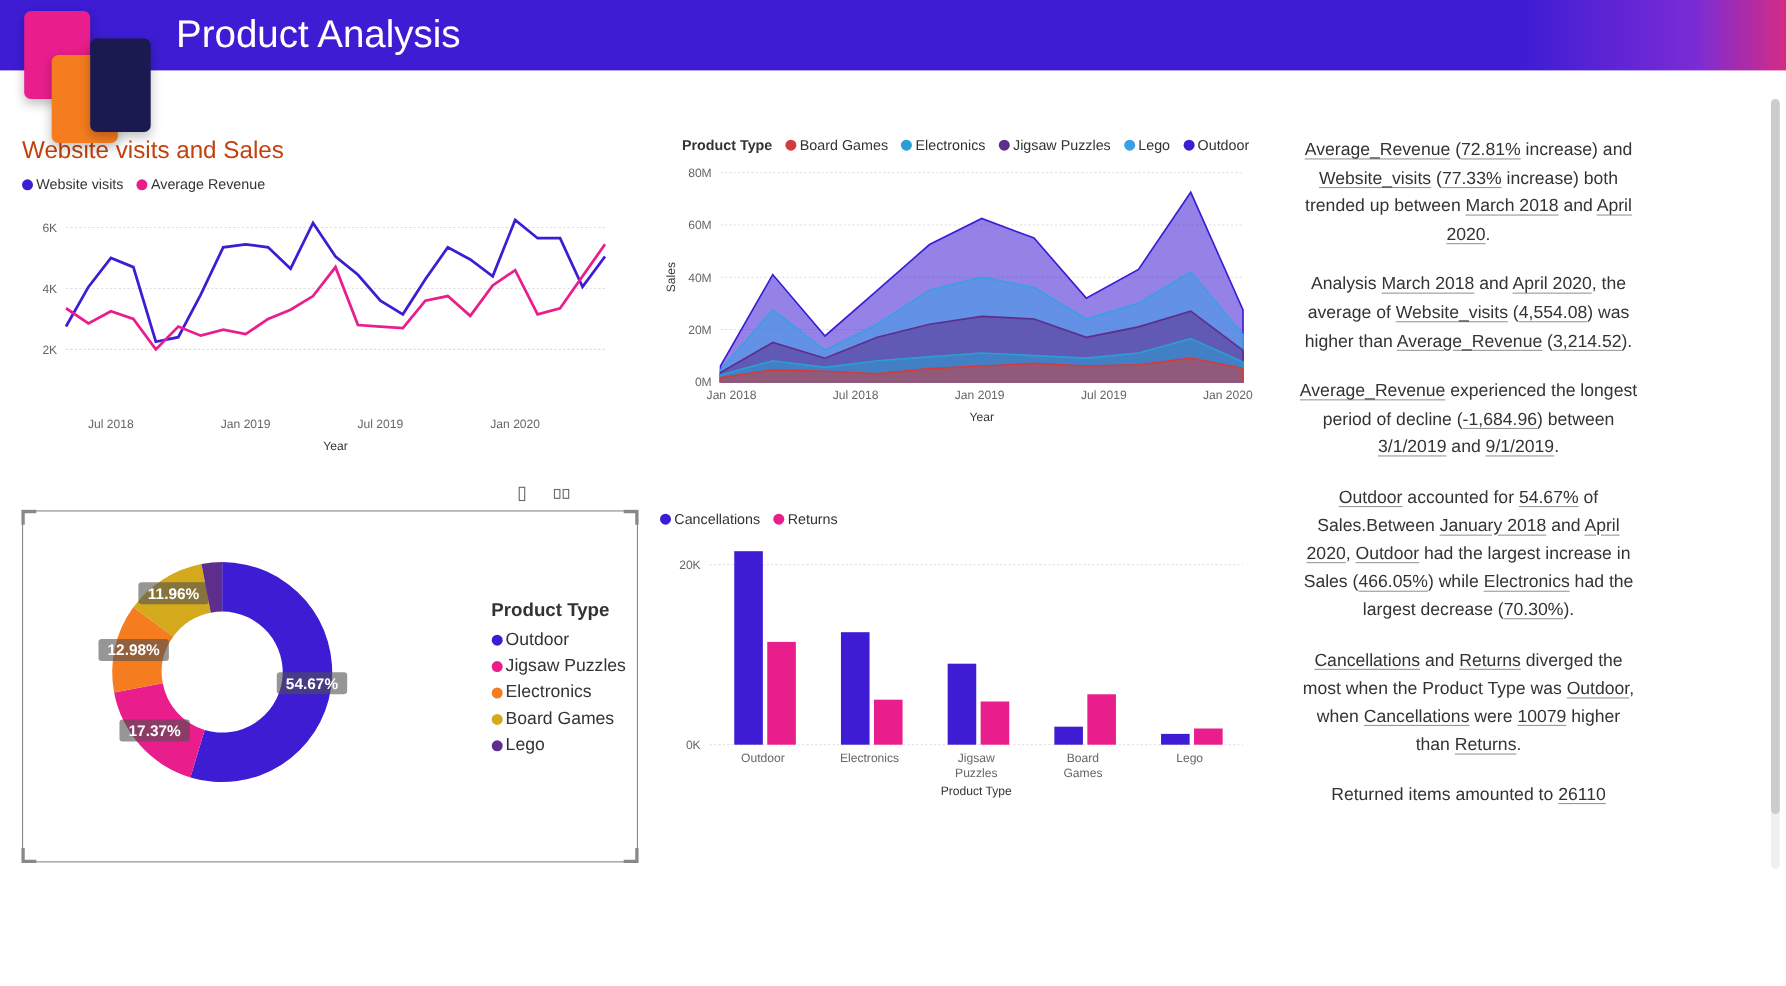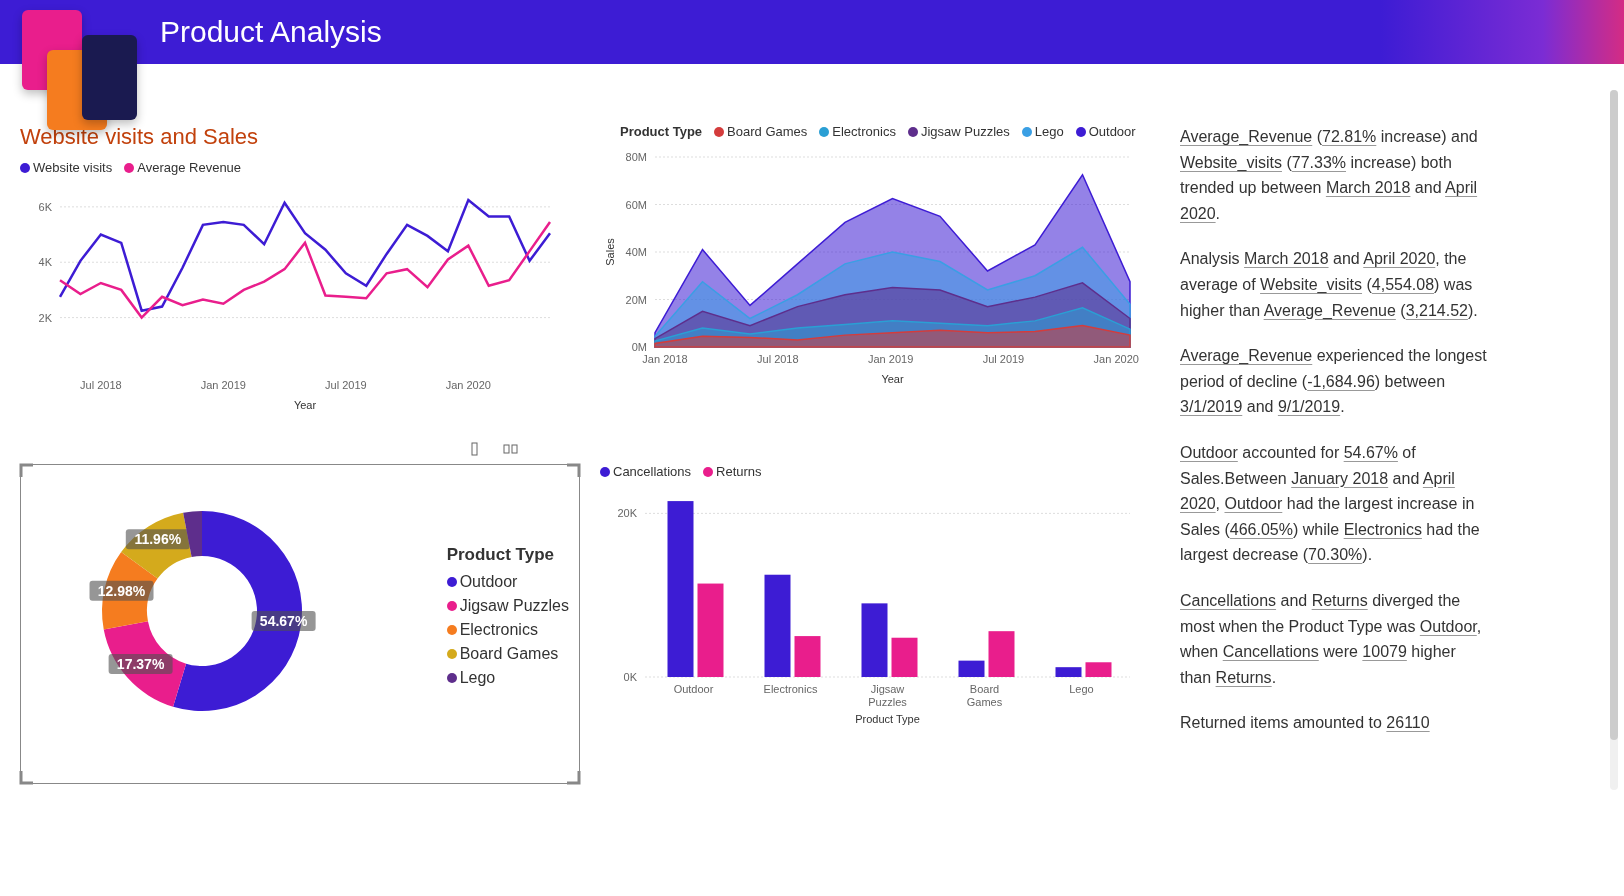--- a/index.html
+++ b/index.html
@@ -1,18 +1,18 @@
 <!DOCTYPE html>
 <html><head>
 <meta charset="utf-8">
 <style>
 * { box-sizing: border-box; margin: 0; padding: 0; }
 body { font-family: 'Segoe UI', Arial, sans-serif; background: #fff; color: #333; width: 1624px; height: 896px; overflow: hidden; position: relative; }
 .header-bar { height: 64px; background: linear-gradient(90deg, #3d1cd4 0%, #3d1cd4 85%, #7b2cd4 95%, #d42c84 100%); display: flex; align-items: center; padding-left: 160px; }
-.header-bar h1 { color: #fff; font-size: 30px; font-weight: 400; }
+.header-bar h1 { color: #fff; font-size: 35px; font-weight: 400; }
 .logo-stack { position: absolute; top: 10px; left: 22px; }
 .logo-block { position: absolute; width: 60px; height: 80px; border-radius: 6px; box-shadow: 0 4px 10px rgba(0,0,0,0.25); }
 .logo-pink { background: #e91e8c; left: 0; top: 0; z-index: 1; }
 .logo-orange { background: #f57c1f; left: 25px; top: 40px; z-index: 2; }
 .logo-navy { background: #1a1a50; left: 60px; top: 25px; z-index: 3; width: 55px; height: 85px; }
 .content { display: flex; padding: 60px 20px 0 20px; gap: 20px; }
 .charts-grid { display: grid; grid-template-columns: 560px 560px; grid-template-rows: 320px 320px; gap: 20px; }
 .chart { position: relative; }
 .chart-title { font-size: 22px; font-weight: 400; color: #c2410c; margin-bottom: 10px; }
 .legend { display: flex; flex-wrap: wrap; gap: 12px; font-size: 13px; margin-bottom: 8px; align-items: center; }
@@ -21,21 +21,21 @@
 .legend-dot { width: 10px; height: 10px; border-radius: 50%; display: inline-block; }
 svg text { font-family: 'Segoe UI', Arial, sans-serif; }
 .axis-label { font-size: 11px; fill: #666; }
 .axis-title { font-size: 11px; fill: #333; }
 .grid-line { stroke: #ddd; stroke-width: 1; stroke-dasharray: 2 2; }
 .selected-chart { border: 1px solid #888; position: relative; }
 .sel-handle { position: absolute; width: 18px; height: 18px; }
 .sel-handle path { stroke: #888; stroke-width: 3; fill: none; }
 .fmt-icons { position: absolute; top: -24px; right: 60px; display: flex; gap: 20px; }
 .fmt-icons svg { width: 16px; height: 16px; }
-.insights { width: 320px; font-size: 16px; line-height: 1.6; color: #333; padding-right: 10px; }
+.insights { width: 320px; font-size: 16px; line-height: 1.6; color: #333; padding-right: 10px; text-align: center; }
 .insights p { margin-bottom: 20px; }
 .ul { text-decoration: underline; text-decoration-color: #999; text-underline-offset: 3px; }
 .scrollbar { position: absolute; right: 6px; top: 90px; width: 8px; height: 700px; background: #f0f0f0; border-radius: 4px; }
 .scroll-thumb { width: 8px; height: 650px; background: #ccc; border-radius: 4px; }
 .donut-legend { position: absolute; right: 10px; top: 80px; font-size: 16px; }
 .donut-legend .legend-title { font-size: 17px; font-weight: 700; margin-bottom: 8px; }
 .donut-legend .legend-item { margin-bottom: 6px; }
 .donut-label { fill: #fff; font-size: 14px; font-weight: 600; }
 .donut-label-bg { fill: rgba(80,80,80,0.6); }
 </style>

